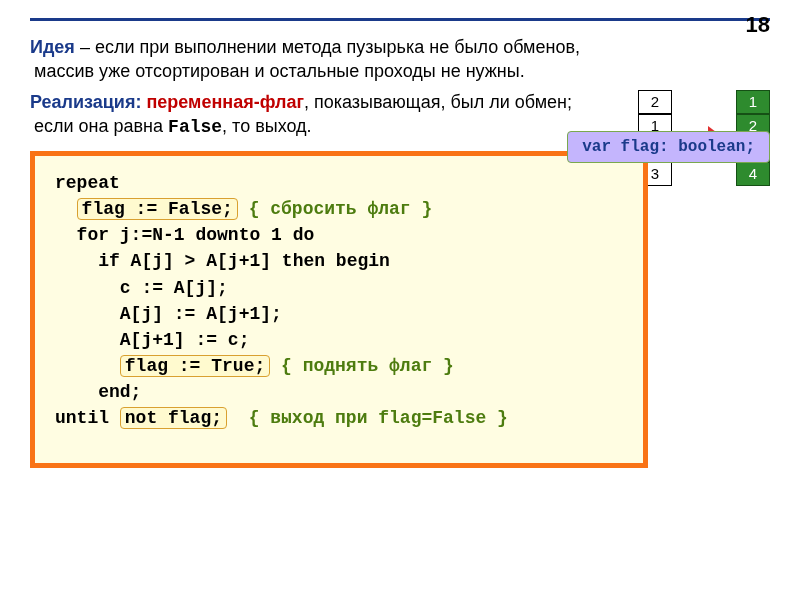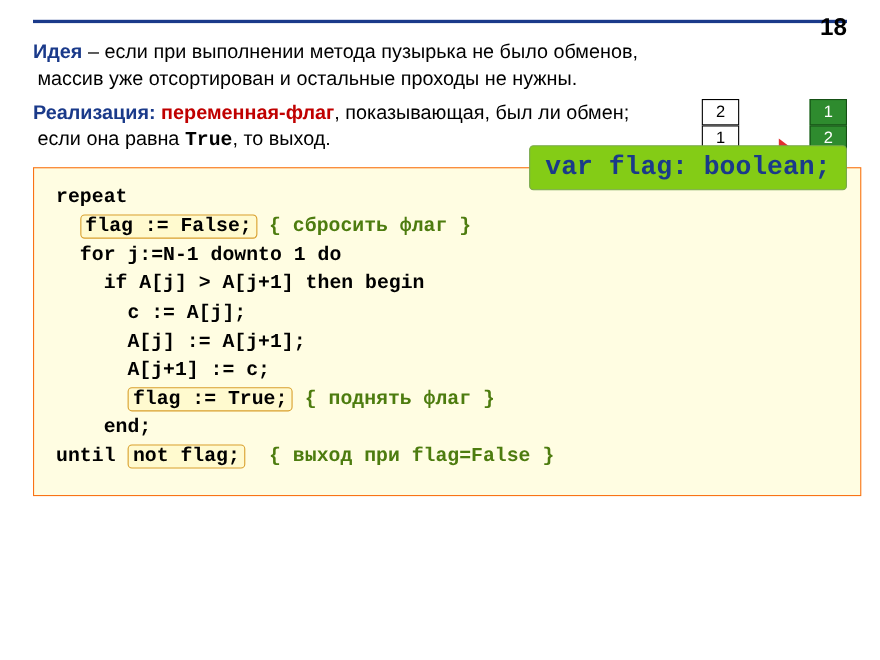--- a/index.html
+++ b/index.html
@@ -100,66 +100,66 @@
     border-bottom: 12px solid transparent;
     border-left: 16px solid #e03030;
   }
   
   .code-area {
     position: relative;
     margin-top: 12px;
   }
   .code-box {
     background: #fffde2;
-    border: 1px solid #f97316;
-    padding: 14px 16px 22px 20px;
+    border: 5px solid #f97316;
+    padding: 14px 16px 32px 20px;
     font-family: "Courier New", monospace;
     font-size: 18px;
     font-weight: bold;
     line-height: 1.45;
     color: #000;
-    width: 753px;
+    width: 618px;
   }
   .code-box .line { white-space: pre; }
   .comment { color: #4d7c0f; }
   .hl {
     background: #fffacf;
     border: 1.5px solid #d9a030;
     border-radius: 4px;
     padding: 0 4px;
     font-family: Liberation Mono, monospace;
   }
   .var-decl {
     position: absolute;
     top: -20px;
     right: 0px;
-    background: #84cc16;
+    background: #c4b5fd;
     border: 1.5px solid #7aa84f;
     border-radius: 4px;
     padding: 6px 14px;
     font-family: "Courier New", monospace;
-    font-size: 24px;
+    font-size: 16px;
     font-weight: bold;
     color: #1a3a8a;
     z-index: 5;
   }
 </style>
 </head>
 <body>
 
 <div class="slide">
   <div class="page-num">18</div>
   <div class="hr"></div>
 
   <p class="body-text">
     <span class="kw-idea">Идея</span><span> – если при выполнении метода пузырька не было обменов, массив уже отсортирован и остальные проходы не нужны.</span>
   </p>
   <p class="body-text">
     <span class="kw-impl">Реализация:</span>
-    <span class="kw-flag">переменная-флаг</span><span>, показывающая, был ли обмен; если она равна </span><span class="mono-inline">True</span><span>, то выход.</span>
+    <span class="kw-flag">переменная-флаг</span><span>, показывающая, был ли обмен; если она равна </span><span class="mono-inline">False</span><span>, то выход.</span>
   </p>
 
   <div class="arrays">
     <div class="arr">
       <div class="cell">2</div>
       <div class="cell">1</div>
       <div class="cell">4</div>
       <div class="cell">3</div>
     </div>
     <div class="arrow">

